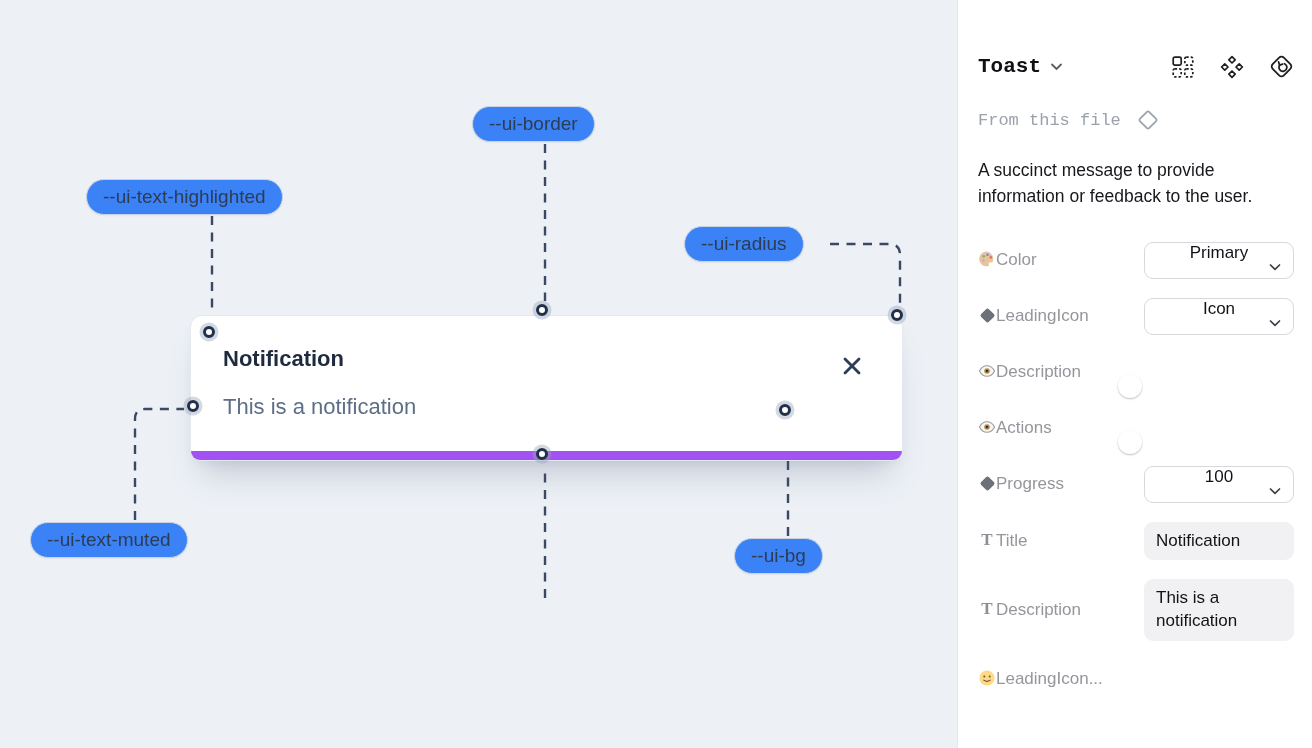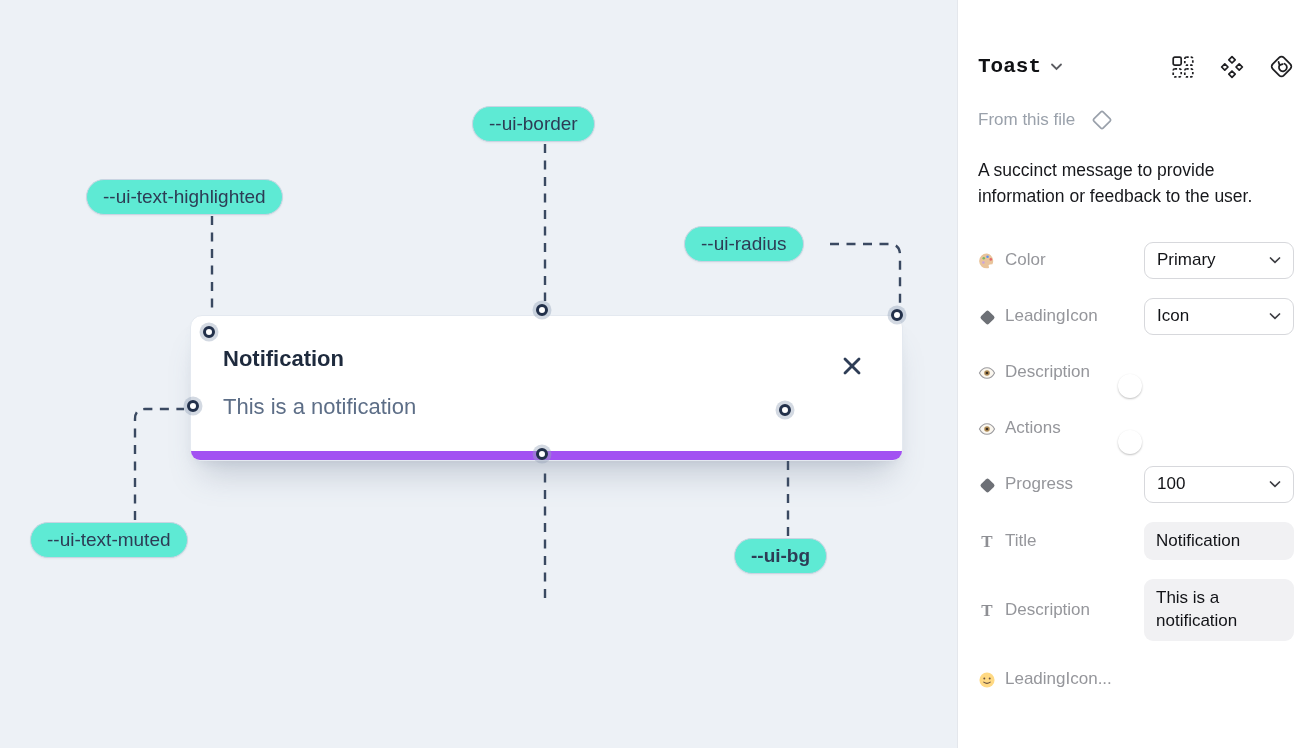--- a/index.html
+++ b/index.html
@@ -13,55 +13,55 @@
 
   .toast-card { position:absolute; left:190px; top:315px; width:713px; height:146px;
     background:#ffffff; border:1px solid #e4e9f0; border-radius:12px;
     box-shadow:0 24px 30px -12px rgba(90,105,130,.28), 0 6px 12px -6px rgba(90,105,130,.15); }
   .toast-title { position:absolute; left:32px; top:30px; font-size:22px; font-weight:700; color:#1e2a3d; }
   .toast-desc  { position:absolute; left:32px; top:78px; font-size:22px; color:#5d6e87; }
   .toast-close { position:absolute; right:38px; top:38px; width:24px; height:24px; cursor:pointer; }
   .toast-bar { position:absolute; left:0; right:0; bottom:0; height:9px;
     border-radius:0 0 11px 11px; }
 
-  .pill { position:absolute; background:#5eead4; border:1.5px solid #c9d4e2; border-radius:18px;
+  .pill { position:absolute; background:#3b82f6; border:1.5px solid #c9d4e2; border-radius:18px;
     padding:6px 16px; font-size:19px; color:#2d3c55; white-space:nowrap;
     box-shadow:0 1px 2px rgba(30,42,61,.05); }
 
   .dot { position:absolute; width:12px; height:12px; background:#ffffff;
     border:3px solid #22304a; border-radius:50%;
     box-shadow:0 0 0 3.5px rgba(150,164,185,.42); }
 
   
   .panel { width:355px; height:748px; background:#ffffff; border-left:1px solid #e4e7ec;
     padding:54px 18px 0 20px; }
   .panel-head { display:flex; align-items:center; }
   .panel-title { font-size:21px; font-weight:700; color:#101114;font-family:Liberation Mono, monospace; }
   .panel-title-chev { margin-left:9px; display:flex; }
   .head-icons { margin-left:auto; display:flex; gap:25px; align-items:center; }
   .head-icons svg { display:block; cursor:pointer; }
 
   .source-row { display:flex; align-items:center; margin-top:28px; }
-  .source-label { font-size:17px; color:#9aa1ab; }
+  .source-label { font-size:17px; color:#9aa1ab;font-family:Liberation Mono, monospace; }
   .source-diamond { margin-left:14px; display:flex; }
 
   .panel-desc { margin-top:24px; font-size:17.5px; line-height:1.5; color:#17181c; }
 
   .props { margin-top:32px; }
   .prop-row { display:flex; align-items:center; margin-bottom:19px; min-height:37px; }
   .prop-row.tall { align-items:center; }
-  .prop-label { display:flex; align-items:flex-end; gap:9px; font-size:17px; color:#95969b; flex:1; min-width:0; }
+  .prop-label { display:flex; align-items:flex-start; font-size:17px; color:#95969b; flex:1; min-width:0; }
   .prop-label span.txt { white-space:nowrap; overflow:hidden; text-overflow:ellipsis; }
   .prop-icon { width:18px; height:18px; flex:0 0 18px; display:flex; align-items:center; justify-content:center; }
   .diamond-solid { width:11px; height:11px; background:#6d7076; border-radius:2px; transform:rotate(45deg); }
   .t-glyph { font-family:"Liberation Serif","DejaVu Serif",serif; font-size:17px; font-weight:700; color:#8e8f94; }
 
   .ctl { width:150px; flex:0 0 150px; }
   .select { display:flex; align-items:center; height:37px; background:#fff;
-    border:1px solid #d7d8dc; border-radius:9px; padding:0 12px; cursor:pointer; }
+    border:1px solid #d7d8dc; border-radius:9px; padding:0 12px; cursor:pointer;flex-direction:column; }
   .select .val { font-size:17px; font-weight:500; color:#121317; white-space:nowrap; overflow:hidden; text-overflow:ellipsis; }
   .select .chev { margin-left:auto; display:flex; flex:0 0 auto; padding-left:6px; }
   .select .dmo { width:12px; height:12px; border:1.8px solid #17181c; border-radius:2px;
     transform:rotate(45deg); margin:0 10px 0 2px; flex:0 0 12px; }
 
   .toggle { width:55px; height:28px; border-radius:14px; position:relative; cursor:pointer; }
   .toggle .knob { position:absolute; top:2px; right:2px; width:24px; height:24px;
     background:#fff; border-radius:50%; box-shadow:0 1px 2px rgba(0,0,0,.25); }
 
   .tfield { background:#f1f1f3; border-radius:9px; padding:8px 12px; font-size:17px;
@@ -90,21 +90,21 @@
         <line x1="5" y1="5" x2="19" y2="19"></line>
           <line x1="19" y1="5" x2="5" y2="19"></line>
       </svg>
       <div class="toast-bar" style="background:#a251f2"></div>
     </div>
 
     <div class="pill" style="left:86px;  top:179px;">--ui-text-highlighted</div>
     <div class="pill" style="left:472px; top:106px;">--ui-border</div>
     <div class="pill" style="left:684px; top:226px;">--ui-radius</div>
     <div class="pill" style="left:30px;  top:522px;">--ui-text-muted</div>
-    <div class="pill" style="left:734px; top:538px;font-weight:bold;">--ui-bg</div>
+    <div class="pill" style="left:734px; top:538px;">--ui-bg</div>
 
     <span class="dot" style="left:203px; top:326px;"></span>
     <span class="dot" style="left:536px; top:304px;"></span>
     <span class="dot" style="left:891px; top:309px;"></span>
     <span class="dot" style="left:187px; top:400px;"></span>
     <span class="dot" style="left:536px; top:448px;"></span>
     <span class="dot" style="left:779px; top:404px;"></span>
   </div>
 
   <div class="panel">

